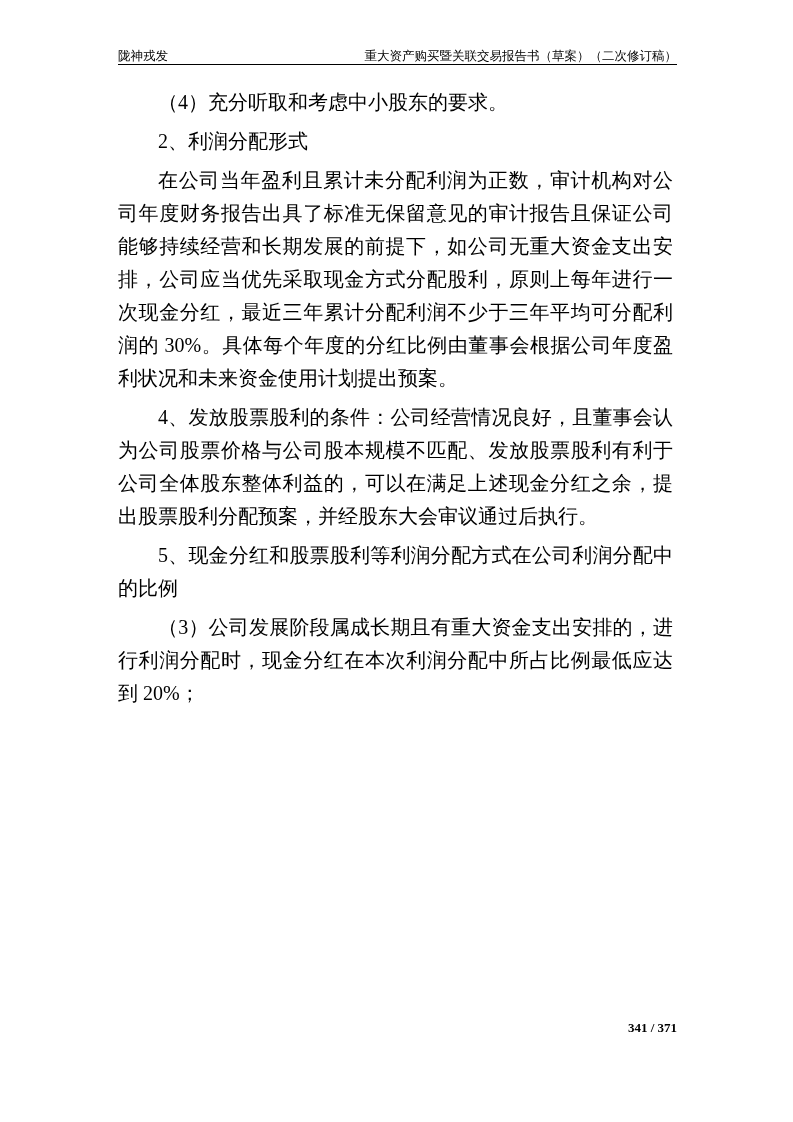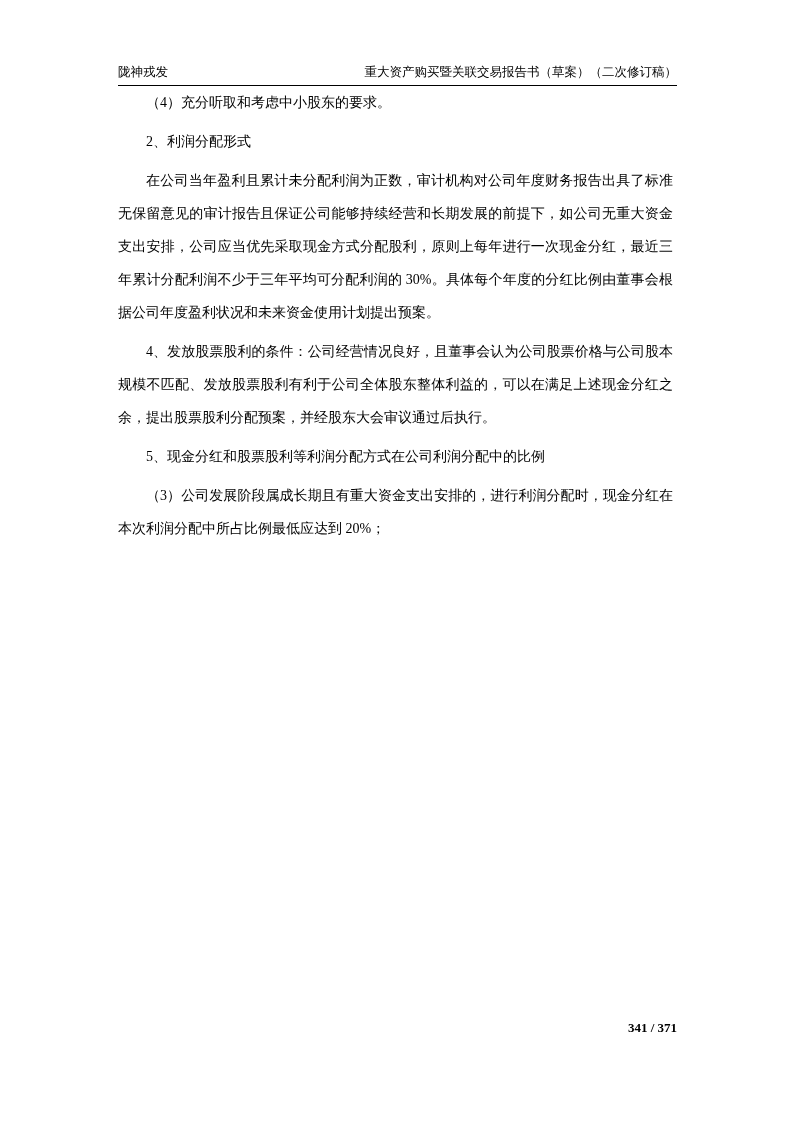--- a/index.html
+++ b/index.html
@@ -19,40 +19,38 @@
   }
   .header {
     position: absolute;
     top: 48px;
     left: 118px;
     right: 116px;
     display: flex;
     justify-content: space-between;
     align-items: flex-end;
     border-bottom: 1px solid #000000;
-    padding-bottom: 5px;
     font-size: 12.5px;
     line-height: 16px;
   }
   .header .h-left {
     white-space: nowrap;
   }
   .header .h-right {
     white-space: nowrap;
-    margin-top: 16px;
   }
   .content {
     position: absolute;
     top: 86px;
     left: 118px;
     right: 116px;
   }
   .content p {
     margin: 0 4px 6px 0;
-    font-size: 14px;
+    font-size: 20px;
     line-height: 33px;
     text-align: justify;
     text-indent: 2em;
     word-break: break-all;
   }
   .footer {
     position: absolute;
     top: 1020px;
     right: 116px;
     font-size: 13px;

